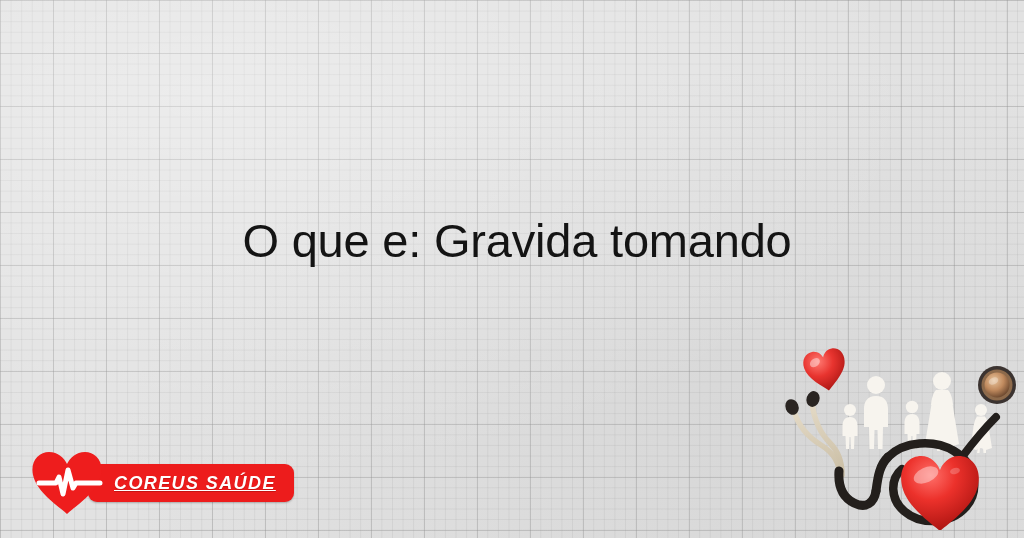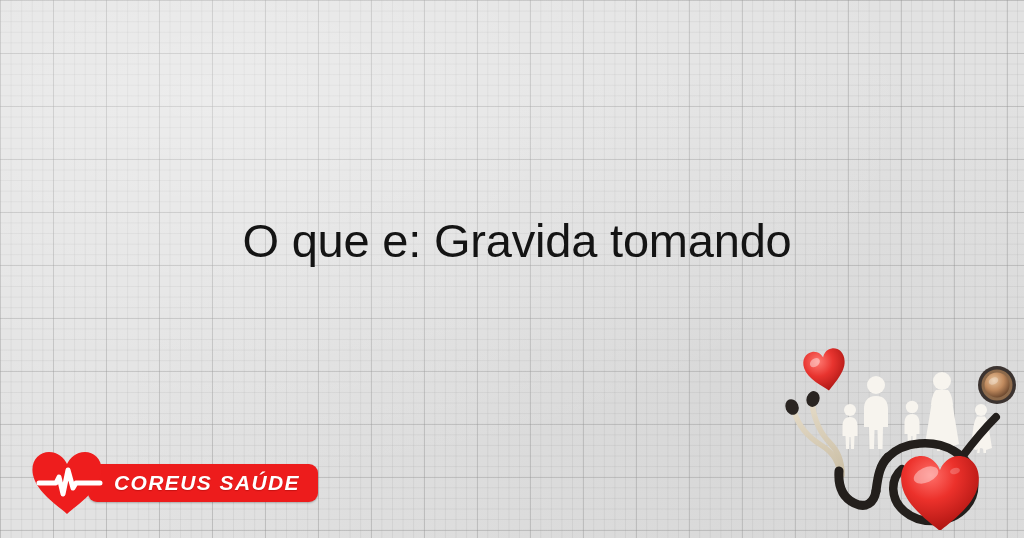--- a/index.html
+++ b/index.html
@@ -86,26 +86,27 @@
     border-radius: 9px;
     background: #ed1c1c;
     display: flex;
     align-items: center;
     padding: 0 18px 0 26px;
     box-shadow: 0 1px 2px rgba(0,0,0,0.25);
     z-index: 1;
   }
   .brand-text {
     color: #ffffff;
-    font-size: 21px;
+    font-size: 18px;
     font-weight: 700;
     font-style: italic;
     letter-spacing: 1.4px;
     white-space: nowrap;
     text-shadow: 0 1px 1px rgba(130,0,0,0.35);
+    text-decoration: underline;
   }
 
   
   .collage {
     position: absolute;
     right: 0px;
     bottom: 8px;
     width: 248px;
     height: 185px;
   }

